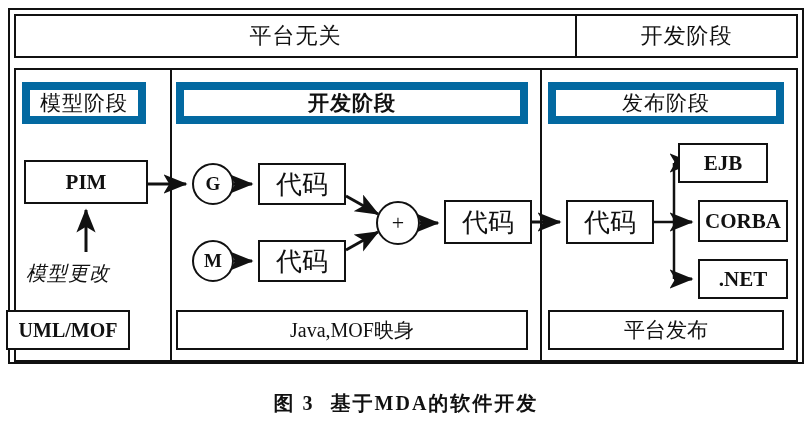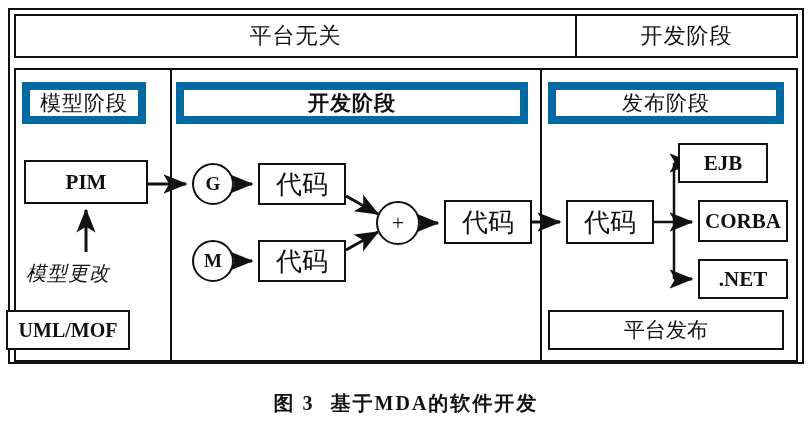--- a/index.html
+++ b/index.html
@@ -243,19 +243,20 @@
   <div class="circ c-plus">+</div>
 
   <div class="node n-code-c">代码</div>
   <div class="node n-code-r">代码</div>
 
   <div class="node latin n-ejb">EJB</div>
   <div class="node latin n-corba">CORBA</div>
   <div class="node latin n-net">.NET</div>
 
   <div class="tech-box b-uml">UML/MOF</div>
+  <div class="tech-box b-java">Java,MOF映身</div>
   <div class="tech-box b-release">平台发布</div>
 
   <div class="caption">
     <span class="cap-num">图 3</span><span>基于MDA的软件开发</span>
   </div>
 
 </div>
 
 </body></html>

